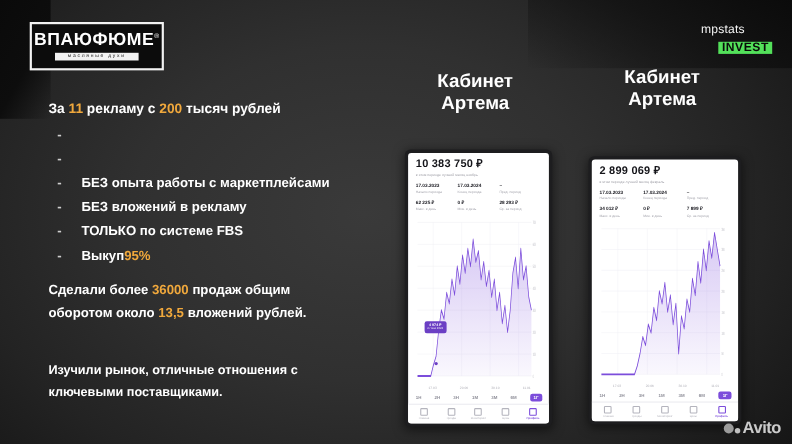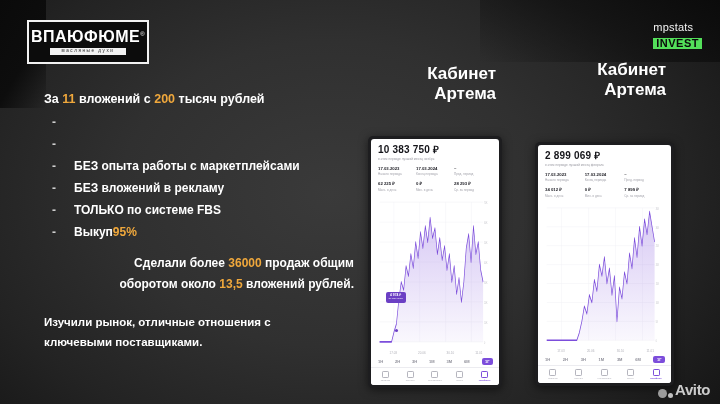--- a/index.html
+++ b/index.html
@@ -38,40 +38,40 @@
   .logo-sub{
     margin-top:3px;background:#f2f2f2;color:#1a1a1a;font-size:4.5px;
     letter-spacing:1.6px;padding:1.5px 12px;white-space:nowrap;line-height:1;
   }
 
   
   .mps{position:absolute;right:18px;top:22px;text-align:left;z-index:5;line-height:1.05;}
   .mps-top{color:#f3f3f3;font-size:11px;font-weight:400;letter-spacing:0.2px;}
   .mps-bot{
     display:inline-block;background:#53e05a;color:#0a0a0a;font-size:11px;
-    font-weight:700;letter-spacing:0.5px;padding:0 3px;margin-top:1px;
+    font-weight:700;letter-spacing:0.5px;padding:0 3px;margin-top:1px;margin-left:16px;
   }
 
   
   .copy{position:absolute;left:44px;top:92px;width:310px;z-index:3;}
   .lead{color:#ffffff;font-size:12.5px;font-weight:700;margin:0 0 9px 0;white-space:nowrap;}
   .hl{color:#f0a83c;}
   ul.bul{list-style:none;margin:0;padding:0;}
   ul.bul li{
     color:#ffffff;font-size:12px;font-weight:700;margin-bottom:8px;
     display:flex;align-items:baseline;
   }
   ul.bul li .dash{display:inline-block;width:30px;color:#cfcfcf;padding-left:8px;box-sizing:border-box;}
-  .mid{margin-top:14px;color:#ffffff;font-size:12px;font-weight:700;line-height:1.75;text-align:right;}
-  .bot{margin-top:17px;color:#ffffff;font-size:11.5px;font-weight:700;line-height:1.75;}
+  .mid{margin-top:14px;color:#ffffff;font-size:12px;font-weight:700;line-height:1.75;text-align:left;}
+  .bot{margin-top:32px;color:#ffffff;font-size:11.5px;font-weight:700;line-height:1.75;}
 
   
   .card-title{
     position:absolute;color:#ffffff;font-size:17px;font-weight:700;line-height:1.18;
-    text-align:right;z-index:4;
+    text-align:center;z-index:4;
   }
   #t1{left:368px;top:64px;width:128px;}
   #t2{left:538px;top:60px;width:128px;}
 
   
   .phone{
     position:absolute;background:#1d1d1f;border-radius:5px;padding:3px;
     box-shadow:0 2px 10px rgba(0,0,0,.55);z-index:3;
   }
   #p1{left:368px;top:136px;width:128px;height:246px;}
@@ -123,21 +123,21 @@
     width:7px;height:7px;margin:0 auto 1.5px auto;border:0.7px solid #b4b4bd;border-radius:1.2px;
     box-sizing:border-box;
   }
   .nav-it.on .nav-ic{border-color:#7c4ddb;}
   .nav-lb{font-size:2.5px;color:#adadb6;line-height:1;}
   .nav-it.on .nav-lb{color:#7c4ddb;font-weight:700;}
 
   
   .avito{
     position:absolute;right:10px;bottom:6px;z-index:9;
-    display:flex;align-items:flex-end;opacity:.82;
+    display:flex;align-items:center;opacity:.82;
   }
   .avito .dots{display:flex;align-items:center;margin-right:2px;}
   .avito .d1{width:9px;height:9px;border-radius:50%;background:#b9b9b9;}
   .avito .d2{width:5px;height:5px;border-radius:50%;background:#e6e6e6;margin-left:1px;align-self:flex-end;}
   .avito .w{color:#f2f2f2;font-size:15px;font-weight:700;letter-spacing:-.4px;}
 </style>
 </head>
 <body>
 
 <div class="slide">
@@ -146,21 +146,21 @@
     <div class="logo-word"><span>ВПАЮФЮМЕ</span><span class="logo-reg">®</span></div>
     <div class="logo-sub">масляные духи</div>
   </div>
 
   <div class="mps">
     <div class="mps-top">mpstats</div>
     <div><span class="mps-bot">INVEST</span></div>
   </div>
 
   <div class="copy">
-    <p class="lead"><span>За </span><span class="hl">11</span><span> вложений с </span><span class="hl">200</span><span> тысяч рублей</span></p>
+    <p class="lead"><span>За </span><span class="hl">11</span><span> рекламу с </span><span class="hl">200</span><span> тысяч рублей</span></p>
 
     <ul class="bul">
       <li>
           <span class="dash">-</span>
         </li>
       <li>
           <span class="dash">-</span>
         </li>
       <li>
           <span class="dash">-</span>

